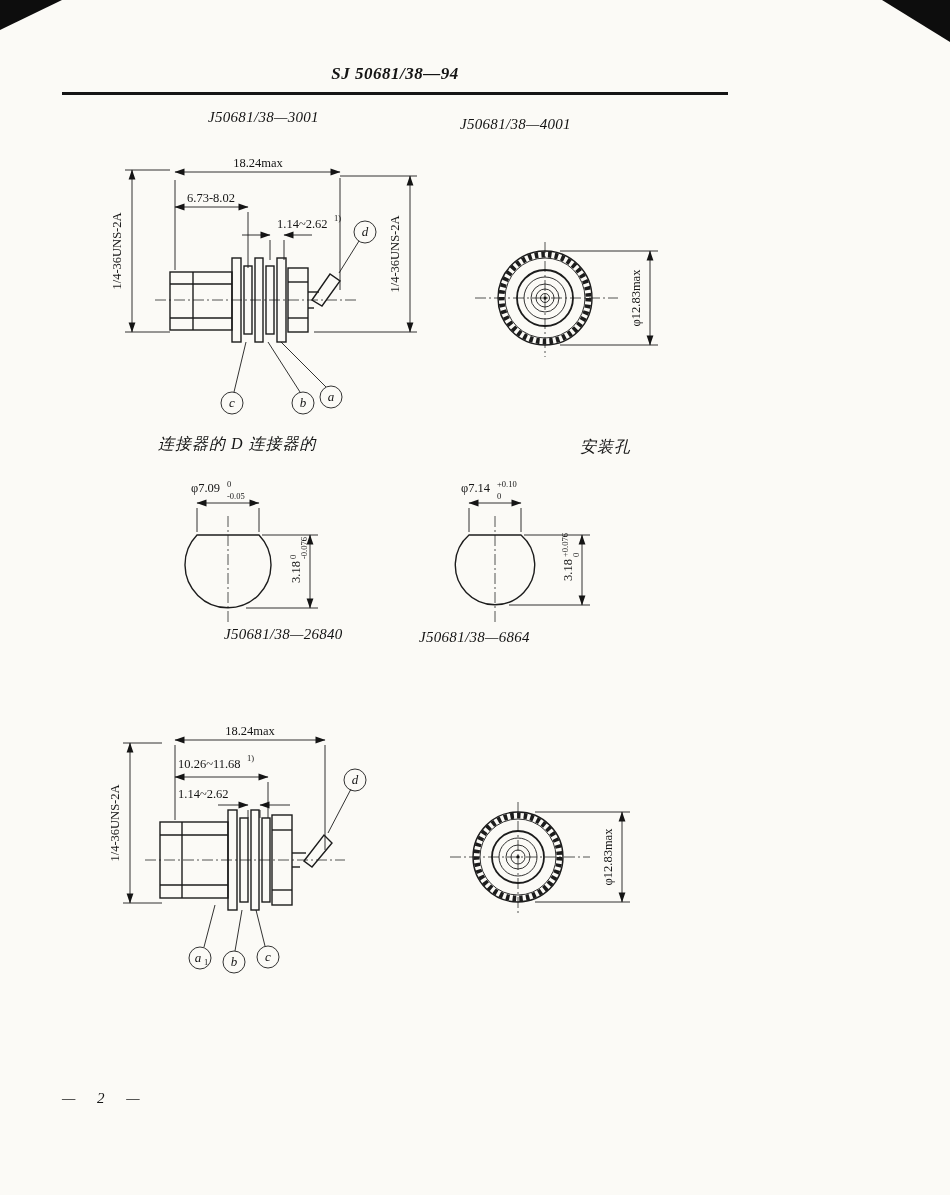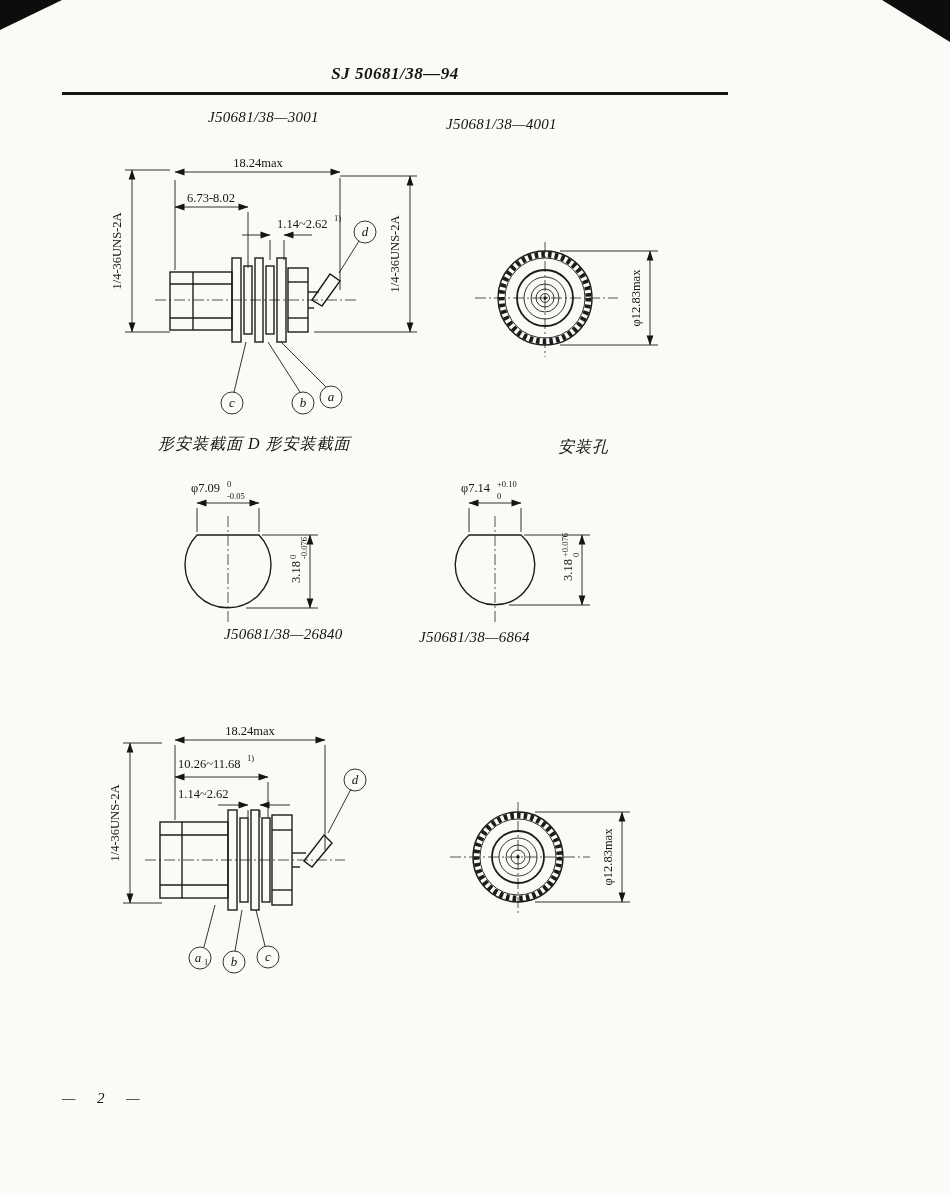--- a/index.html
+++ b/index.html
@@ -46,21 +46,21 @@
     </defs>
   </svg>
 
   <div class="abs corner-tl"></div>
   <div class="abs corner-tr"></div>
 
   <div class="abs header">SJ 50681/38—94</div>
   <div class="abs rule"></div>
 
   <div class="abs lbl" style="left:208px; top:109px">J50681/38—3001</div>
-  <div class="abs lbl" style="left:446px; top:116px">J50681/38—4001</div>
+  <div class="abs lbl" style="left:460px; top:116px">J50681/38—4001</div>
 
   <svg class="draw" style="left:100px; top:150px" width="340" height="275" viewBox="0 0 340 275">
     <g>
       <line class="thin" x1="75" y1="30" x2="75" y2="120"></line>
       <line class="thin" x1="240" y1="28" x2="240" y2="140"></line>
       <line class="dim" x1="75" y1="22" x2="240" y2="22" marker-start="url(#arr)" marker-end="url(#arr)"></line>
       <text class="dimtxt" text-anchor="middle" x="158" y="17">18.24max</text>
     </g>
     <g>
       <line class="thin" x1="148" y1="62" x2="148" y2="118"></line>
@@ -148,22 +148,22 @@
     <g>
       <line class="thin" x1="100" y1="21" x2="198" y2="21"></line>
       <line class="thin" x1="100" y1="115" x2="198" y2="115"></line>
       <line class="dim" x1="190" y1="21" x2="190" y2="115" marker-start="url(#arr)" marker-end="url(#arr)"></line>
       <g transform="translate(180,68) rotate(-90)">
         <text class="dimtxt" text-anchor="middle">φ12.83max</text>
       </g>
     </g>
   </svg>
 
-  <div class="abs cap" style="left:158px; top:434px">形安装截面 D 形安装截面</div>
-  <div class="abs cap" style="left:558px; top:437px">安装孔</div>
+  <div class="abs cap" style="left:158px; top:434px">连接器的 D 连接器的</div>
+  <div class="abs cap" style="left:580px; top:437px">安装孔</div>
 
   <svg class="draw" style="left:150px; top:470px" width="185" height="165" viewBox="0 0 185 165">
     <line class="cl" x1="78" y1="46" x2="78" y2="154"></line>
     <path class="ln" d="M47,65 A43 43 0 1 0 109,65 Z" fill="url(#hatch)"></path>
     <g>
       <text class="dimtxt" x="41" y="22">φ7.09</text>
       <text class="suptxt" x="77" y="17">0</text>
       <text class="suptxt" x="77" y="29">-0.05</text>
       <line class="dim" x1="47" y1="33" x2="109" y2="33" marker-start="url(#arr)" marker-end="url(#arr)"></line>
       <line class="thin" x1="47" y1="38" x2="47" y2="62"></line>

